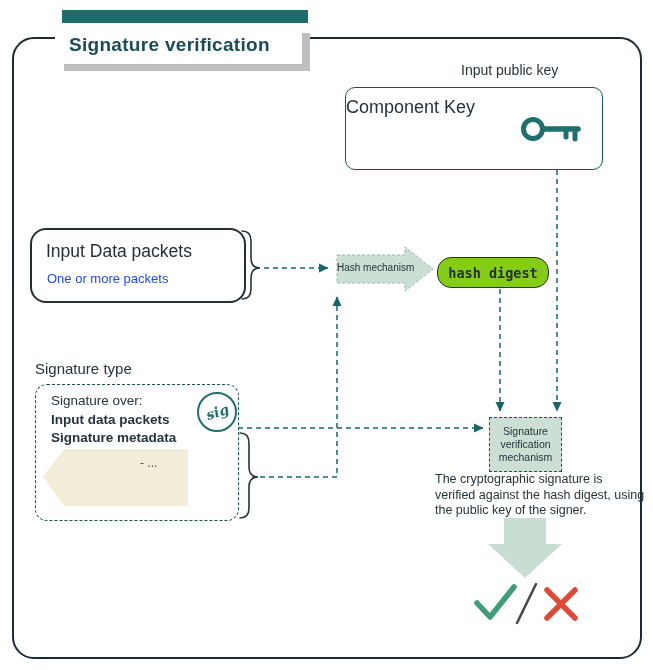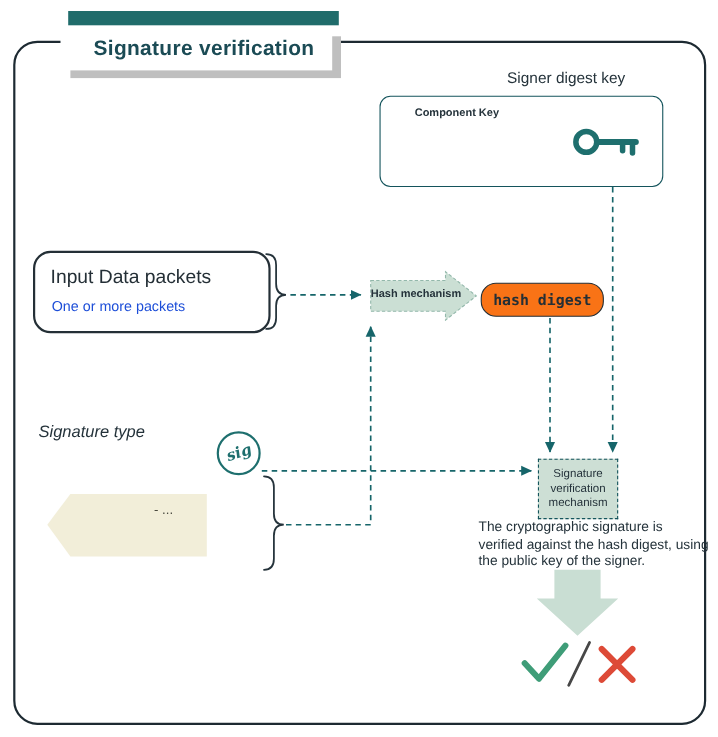--- a/index.html
+++ b/index.html
@@ -9,39 +9,39 @@
   }
   .abs{position:absolute;}
 
   
   .outer-box{left:12px;top:37px;width:626px;height:618px;border:2.5px solid #1d2a32;border-radius:22px;}
 
   
   .teal-bar{left:62px;top:10px;width:246px;height:13px;background:#206c6b;}
   .title-shadow{left:64px;top:33px;width:246px;height:38px;background:#bfbfbf;}
   .title-box{left:55px;top:25px;width:247px;height:39px;background:#ffffff;display:flex;align-items:center;padding-left:14px;box-sizing:border-box;}
-  .title-box h1{margin:16px;font-size:19px;font-weight:700;color:#1b4b55;letter-spacing:.3px;}
+  .title-box h1{margin:0;font-size:19px;font-weight:700;color:#1b4b55;letter-spacing:.3px;}
 
   
   .signer-label{left:461px;top:62px;font-size:14px;font-weight:500;}
   .component-box{left:345px;top:87px;width:256px;height:81px;border:1.6px solid #14545c;border-radius:10px;background:#fff;}
-  .ck-title{left:31px;top:9px;font-size:10px;font-weight:700;}
+  .ck-title{left:0;top:9px;font-size:18px;font-weight:400;}
   .ck-attr{left:-2px;top:37px;width:155px;height:34px;border:1.4px dashed #14545c;border-radius:6px;display:flex;align-items:center;padding-left:12px;box-sizing:border-box;font-size:13px;}
   .key-svg{right:16px;top:20px;}
 
   
   .hash-note{left:285px;top:207px;width:250px;font-size:13px;line-height:15.5px;}
   .input-box{left:30px;top:228px;width:212px;height:71px;border:2px solid #242f36;border-radius:16px;background:#fff;}
   .in-title{left:14px;top:11px;font-size:17.5px;font-weight:500;color:#242f36;}
   .in-sub{left:15px;top:41px;font-size:13px;color:#1d4ed8;}
-  .hash-digest{left:437px;top:257px;width:110px;height:29px;border:1.6px solid #242f36;border-radius:14px;background:#f97316;display:flex;align-items:center;justify-content:center;font-family:"DejaVu Sans Mono", monospace;font-size:13.5px;font-weight:700;color:#242f36;}
-  .hash-mech-label{left:337px;top:262px;width:80px;text-align:center;font-size:10px;white-space:nowrap;z-index:40;font-weight:bold;}
+  .hash-digest{left:437px;top:257px;width:110px;height:29px;border:1.6px solid #242f36;border-radius:14px;background:#84cc16;display:flex;align-items:center;justify-content:center;font-family:"DejaVu Sans Mono", monospace;font-size:13.5px;font-weight:700;color:#242f36;}
+  .hash-mech-label{left:337px;top:262px;width:80px;text-align:left;font-size:10px;white-space:nowrap;z-index:40;}
 
   
-  .sigtype-label{left:35px;top:360px;font-size:15px;font-style:italic;font-weight:500;margin-top:24px;}
+  .sigtype-label{left:35px;top:360px;font-size:15px;font-weight:500;}
   .sig-box{left:35px;top:384px;width:202px;height:135px;border:1.6px dashed #14545c;border-radius:12px;}
   .sig-over{left:15px;top:8px;font-size:13.5px;}
   .sig-item{font-size:13.5px;font-weight:700;}
   .sig-item1{left:15px;top:27px;}
   .sig-item2{left:15px;top:45px;}
   .meta-ph{left:140px;top:456px;font-size:12px;color:#4a4a3f;z-index:40;}
   .sig-stamp{left:197px;top:392px;width:36px;height:36px;border:2.5px solid #1e6f6e;border-radius:50%;background:#fff;display:flex;align-items:center;justify-content:center;z-index:20;}
   .sig-stamp span{font-family:"DejaVu Serif", serif;font-style:italic;font-weight:700;font-size:14px;color:#1e6f6e;transform:rotate(-18deg);}
 
   
@@ -56,41 +56,46 @@
 <div class="stage">
 
   <div class="abs outer-box"></div>
 
   <div class="abs teal-bar"></div>
   <div class="abs title-shadow"></div>
   <div class="abs title-box">
     <h1>Signature verification</h1>
   </div>
 
-  <div class="abs signer-label">Signer digest key</div>
+  <div class="abs signer-label">Input public key</div>
   <div class="abs component-box">
     <div class="abs ck-title">Component Key</div>
     <svg class="abs key-svg" width="66" height="42" viewBox="0 0 66 42">
       <circle cx="13" cy="21" r="9.5" fill="none" stroke="#1e6f6e" stroke-width="5"></circle>
       <path d="M23 21 H58" stroke="#1e6f6e" stroke-width="5.5" stroke-linecap="round" fill="none"></path>
       <path d="M46 21 V29" stroke="#1e6f6e" stroke-width="5" stroke-linecap="round" fill="none"></path>
       <path d="M55 21 V31" stroke="#1e6f6e" stroke-width="5" stroke-linecap="round" fill="none"></path>
     </svg>
   </div>
 
 
   <div class="abs input-box">
     <div class="abs in-title">Input Data packets</div>
     <div class="abs in-sub">One or more packets</div>
   </div>
 
   <div class="abs hash-mech-label">Hash mechanism</div>
   <div class="abs hash-digest">hash digest</div>
 
   <div class="abs sigtype-label">Signature type</div>
+  <div class="abs sig-box">
+    <div class="abs sig-over">Signature over:</div>
+    <div class="abs sig-item sig-item1">Input data packets</div>
+    <div class="abs sig-item sig-item2">Signature metadata</div>
+  </div>
   <div class="abs meta-ph">- ...</div>
   <div class="abs sig-stamp">
     <span>sig</span>
   </div>
 
   <div class="abs verif-box">Signature verification mechanism</div>
   <div class="abs verif-note">The cryptographic signature is verified against the hash digest, using the public key of the signer.</div>
 
   <svg class="abs overlay" width="653" height="670" viewBox="0 0 653 670">
     <defs>

